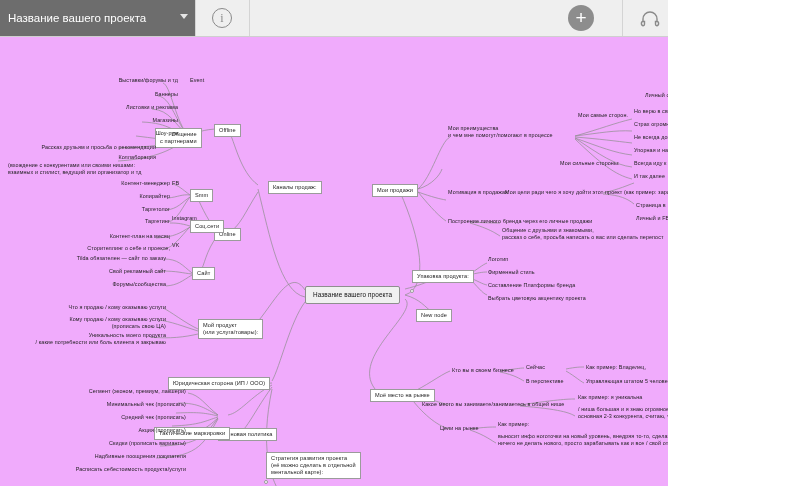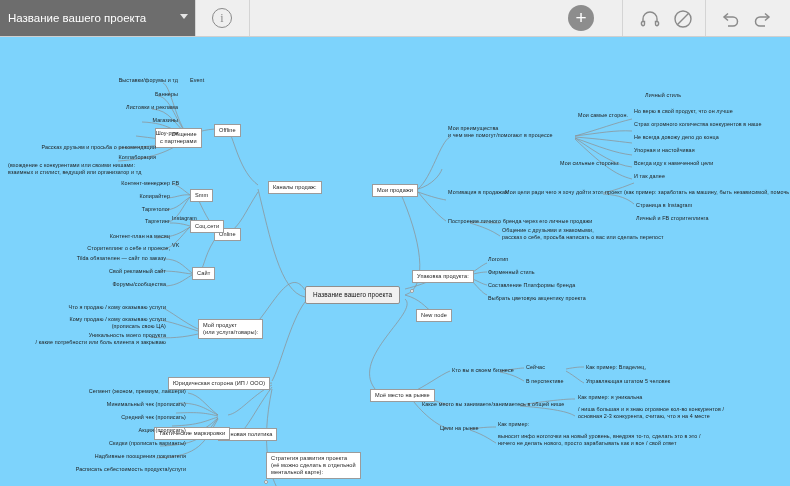--- a/index.html
+++ b/index.html
@@ -1,18 +1,18 @@
 <!DOCTYPE html>
 <html><head>
 <meta charset="utf-8">
 <style>
   html,body{margin:0;padding:0;}
   body{width:790px;height:486px;overflow:hidden;background:#ffffff;
        font-family:"Liberation Sans",sans-serif;}
-  #app{position:relative;width:790px;height:486px;overflow:hidden;background:#7dd3fc;}
+  #app{position:relative;width:668px;height:486px;overflow:hidden;background:#f0abfc;}
 
   
   .toolbar{position:absolute;left:0;top:0;width:790px;height:37px;
            background:#efefef;border-bottom:1px solid #cfcfcf;box-sizing:border-box;}
   .tb-title{position:absolute;left:0;top:0;width:195px;height:36px;
             background:#6d6d6d;color:#fff;font-size:11.5px;line-height:36px;
             padding-left:8px;box-sizing:border-box;white-space:nowrap;overflow:hidden;}
   .tb-caret{position:absolute;right:7px;top:14px;width:0;height:0;
             border-left:4px solid transparent;border-right:4px solid transparent;
             border-top:5px solid #e6e6e6;}

